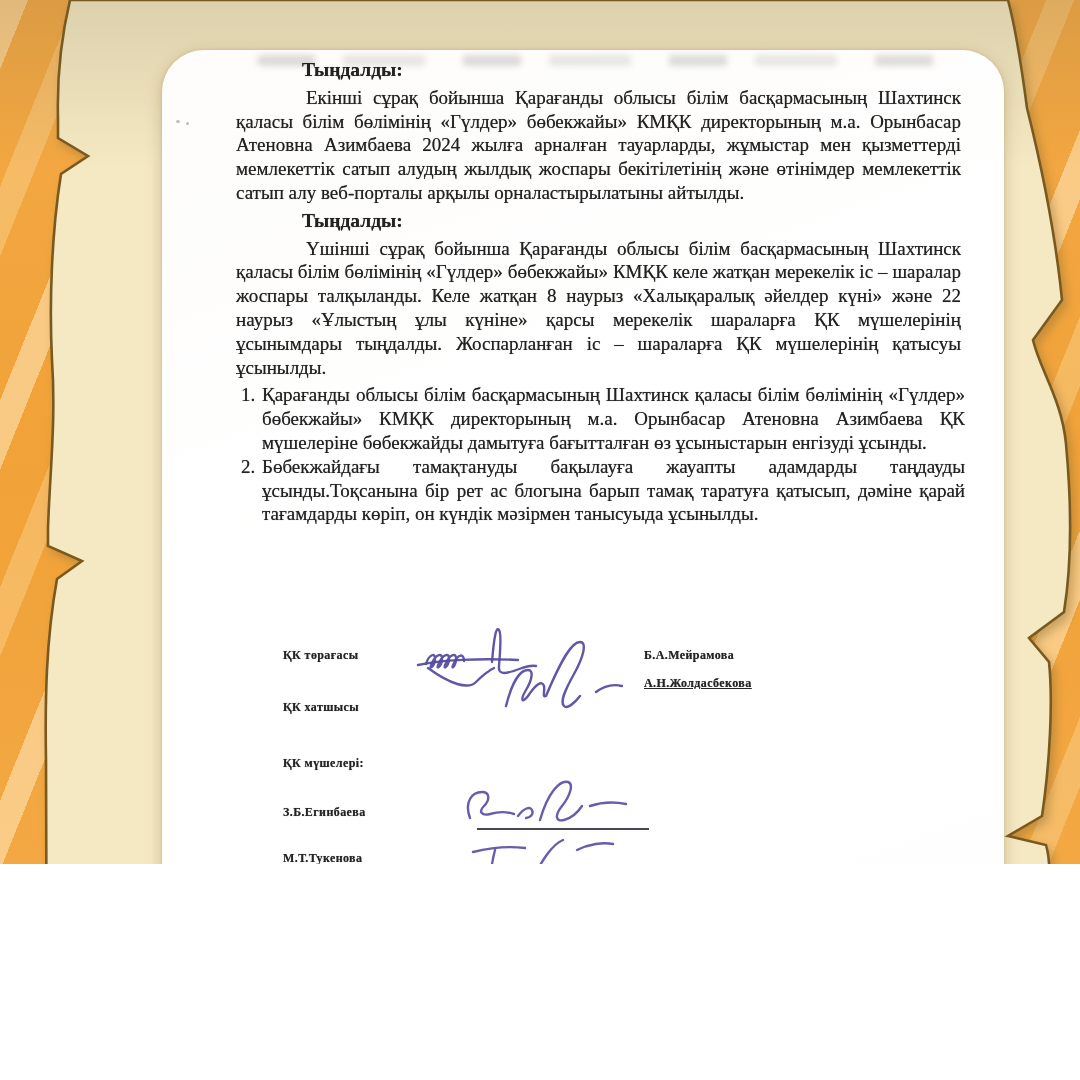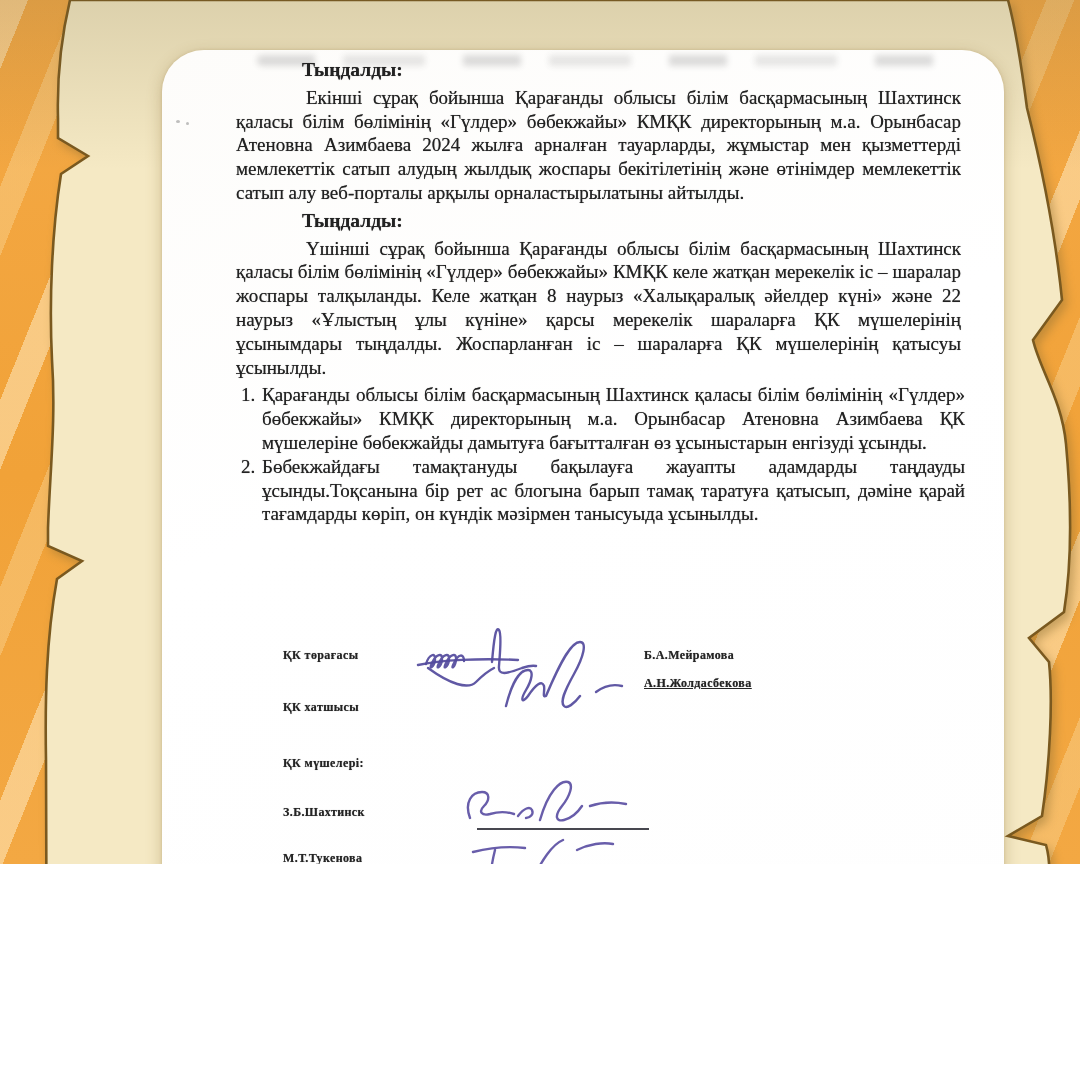--- a/index.html
+++ b/index.html
@@ -100,21 +100,21 @@
       <path d="M16,46 c3,-10 10,-12 9,-4 c-1,7 -7,11 -3,3 c4,-9 11,-11 10,-3 c-1,7 -7,11 -3,3 c4,-9 11,-11 10,-3 c-1,7 -7,11 -3,3 c4,-9 11,-11 10,-3 c-1,7 -6,11 -2,3 c4,-9 10,-10 10,-2"></path>
       <path d="M82,44 C84,20 86,8 89,12 C92,16 90,34 89,48 C88,58 96,56 112,50 C118,48 122,47 126,48"></path>
       <path d="M18,50 C40,66 58,72 66,64 C72,58 80,52 84,50"></path>
       <path d="M96,88 C102,64 110,52 118,52 C124,52 122,62 116,72 C110,82 112,86 118,78 C126,66 132,62 134,68 C135,73 132,80 136,78 C152,40 162,24 170,24 C177,24 174,38 164,56 C154,74 150,84 154,88 C157,91 164,86 170,78"></path>
       <path d="M186,74 C194,68 204,66 212,68"></path>
     </svg>
 
     <span class="lbl" style="left:121px;top:706px;">ҚК мүшелері:</span>
 
     <div class="member-row">
-      <span class="lbl" style="left:121px;top:755px;">З.Б.Шахтинск</span>
+      <span class="lbl" style="left:121px;top:755px;">З.Б.Егинбаева</span>
       <div class="sline" style="left:315px;top:778px;width:172px;"></div>
       <svg class="sig" style="left:298px;top:730px;" width="200" height="52" viewBox="0 0 200 52" aria-hidden="true">
         <path d="M10,38 C4,22 12,12 22,12 C30,12 30,20 24,26 C18,32 22,36 30,34 C40,31 48,32 54,34"></path>
         <path d="M58,36 C64,28 70,26 72,30 C74,34 70,38 66,38"></path>
         <path d="M80,40 C88,12 100,0 108,2 C114,4 110,16 102,26 C94,36 96,42 104,40 C112,38 118,32 122,26"></path>
         <path d="M130,26 C142,22 156,22 166,24"></path>
       </svg>
     </div>
 
     <div class="member-row">

